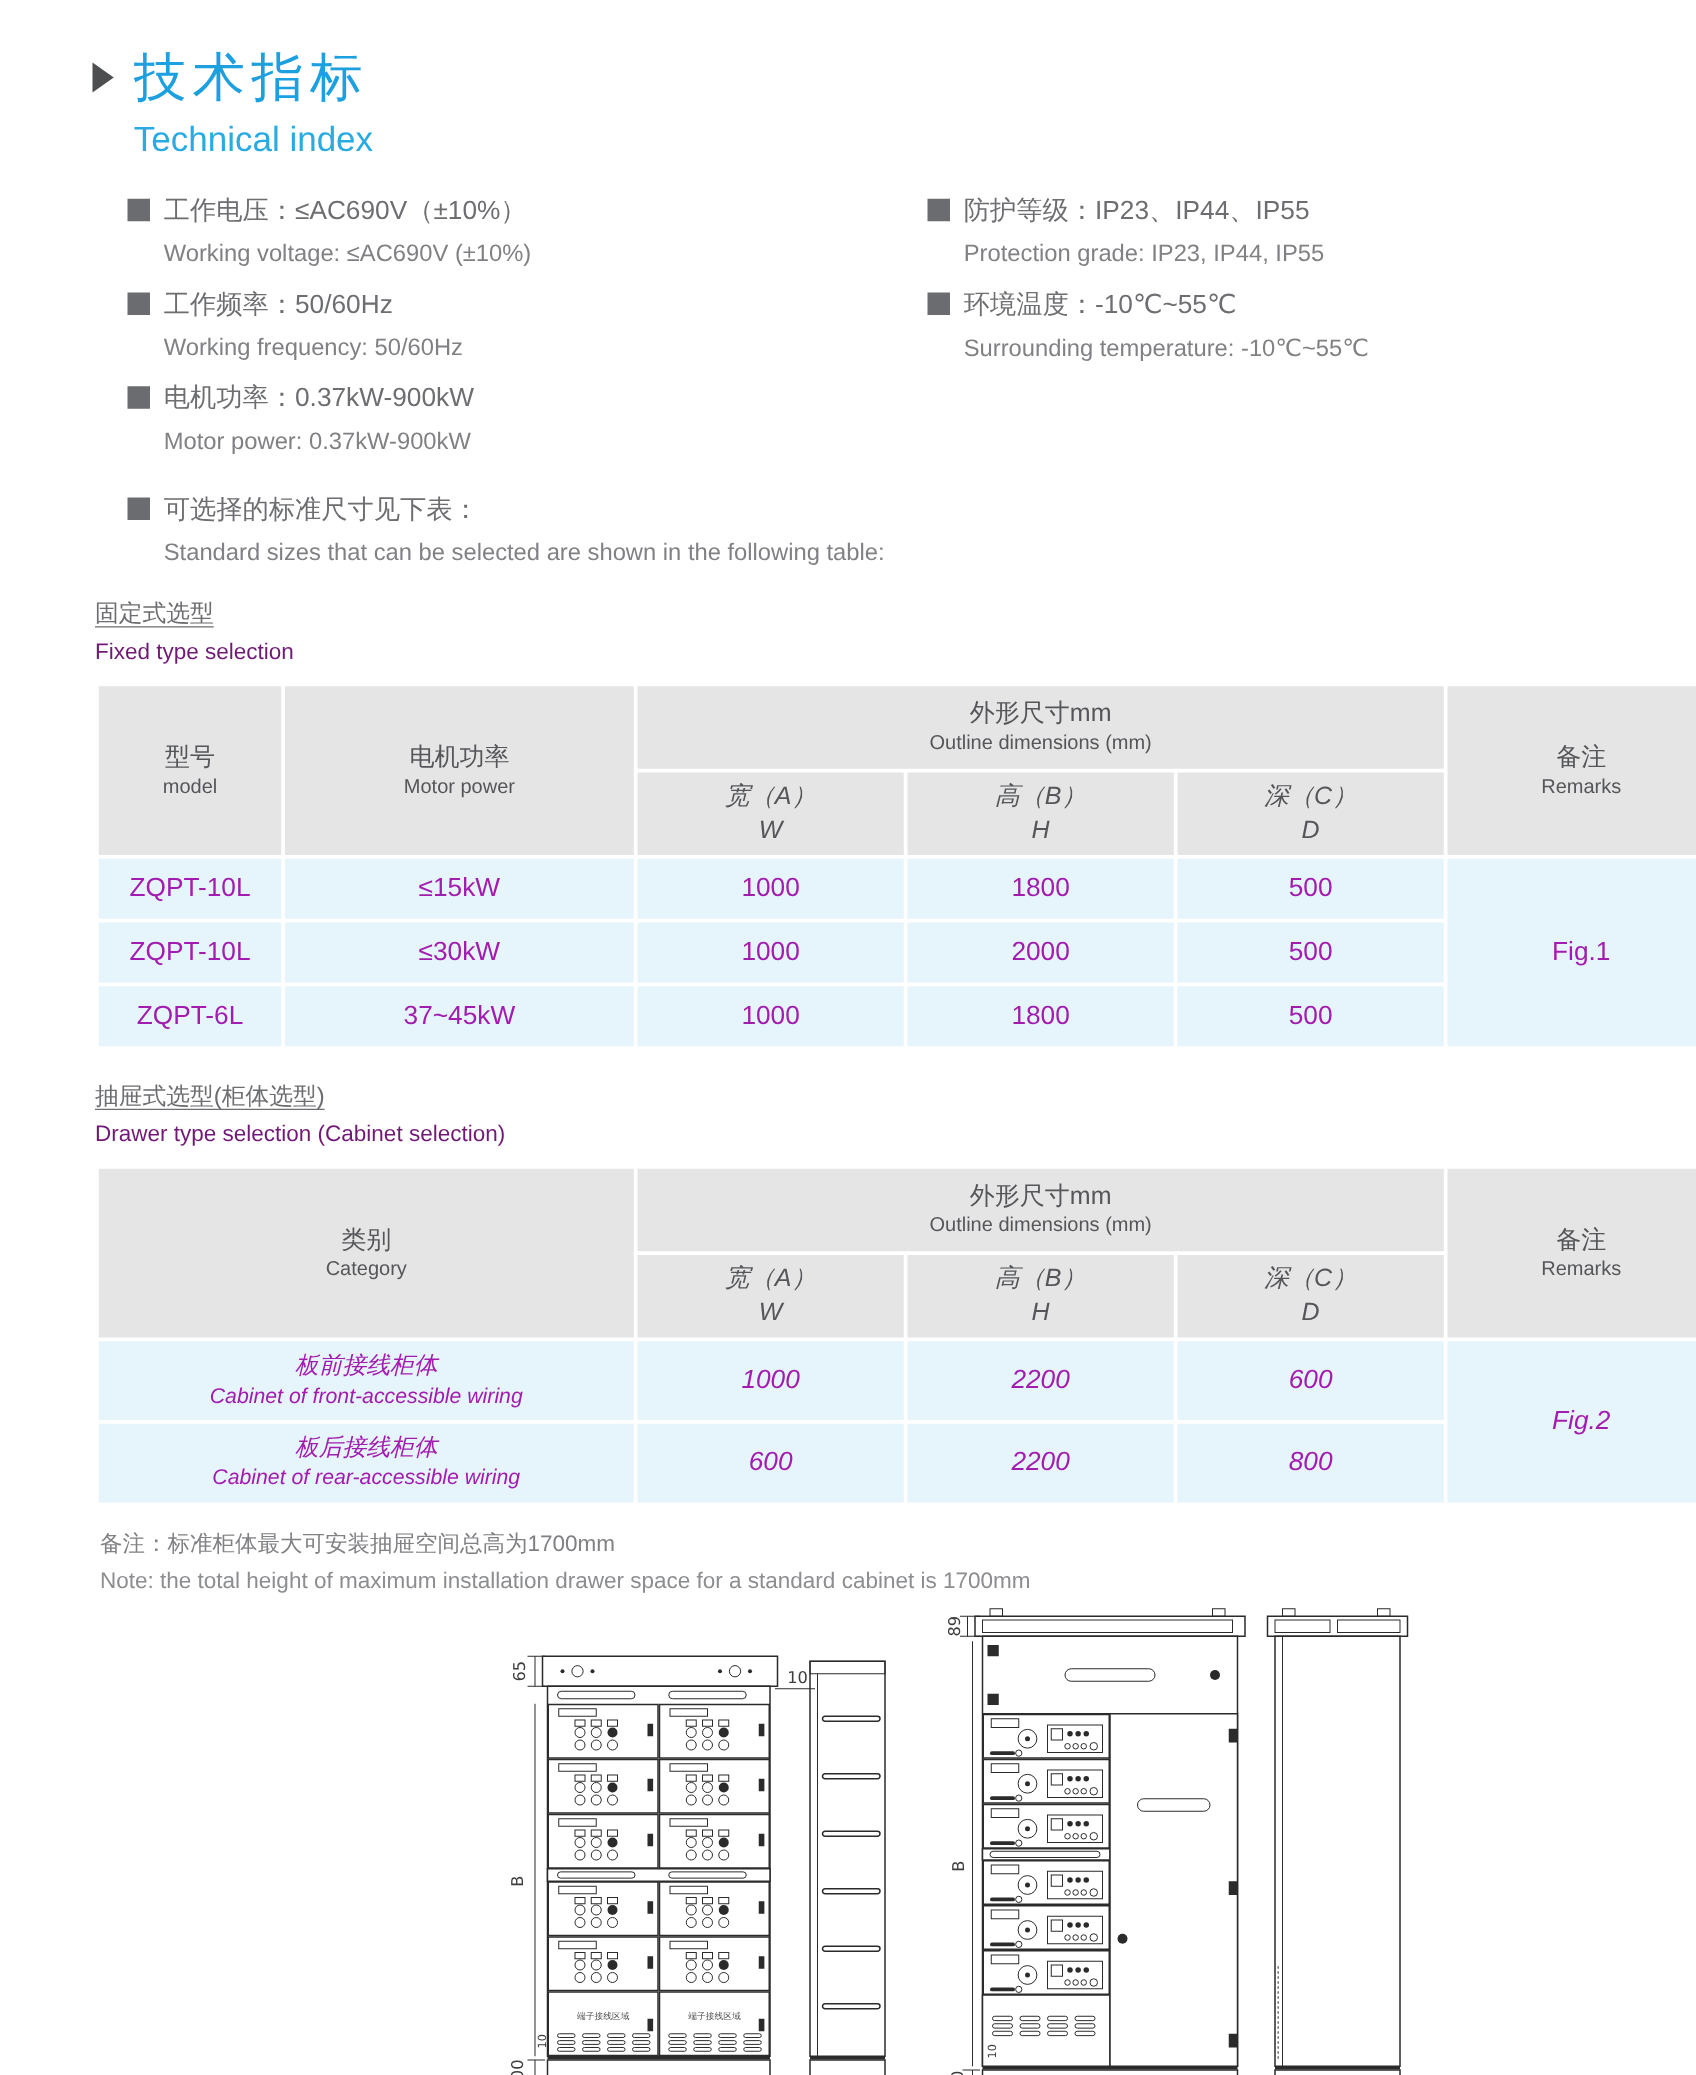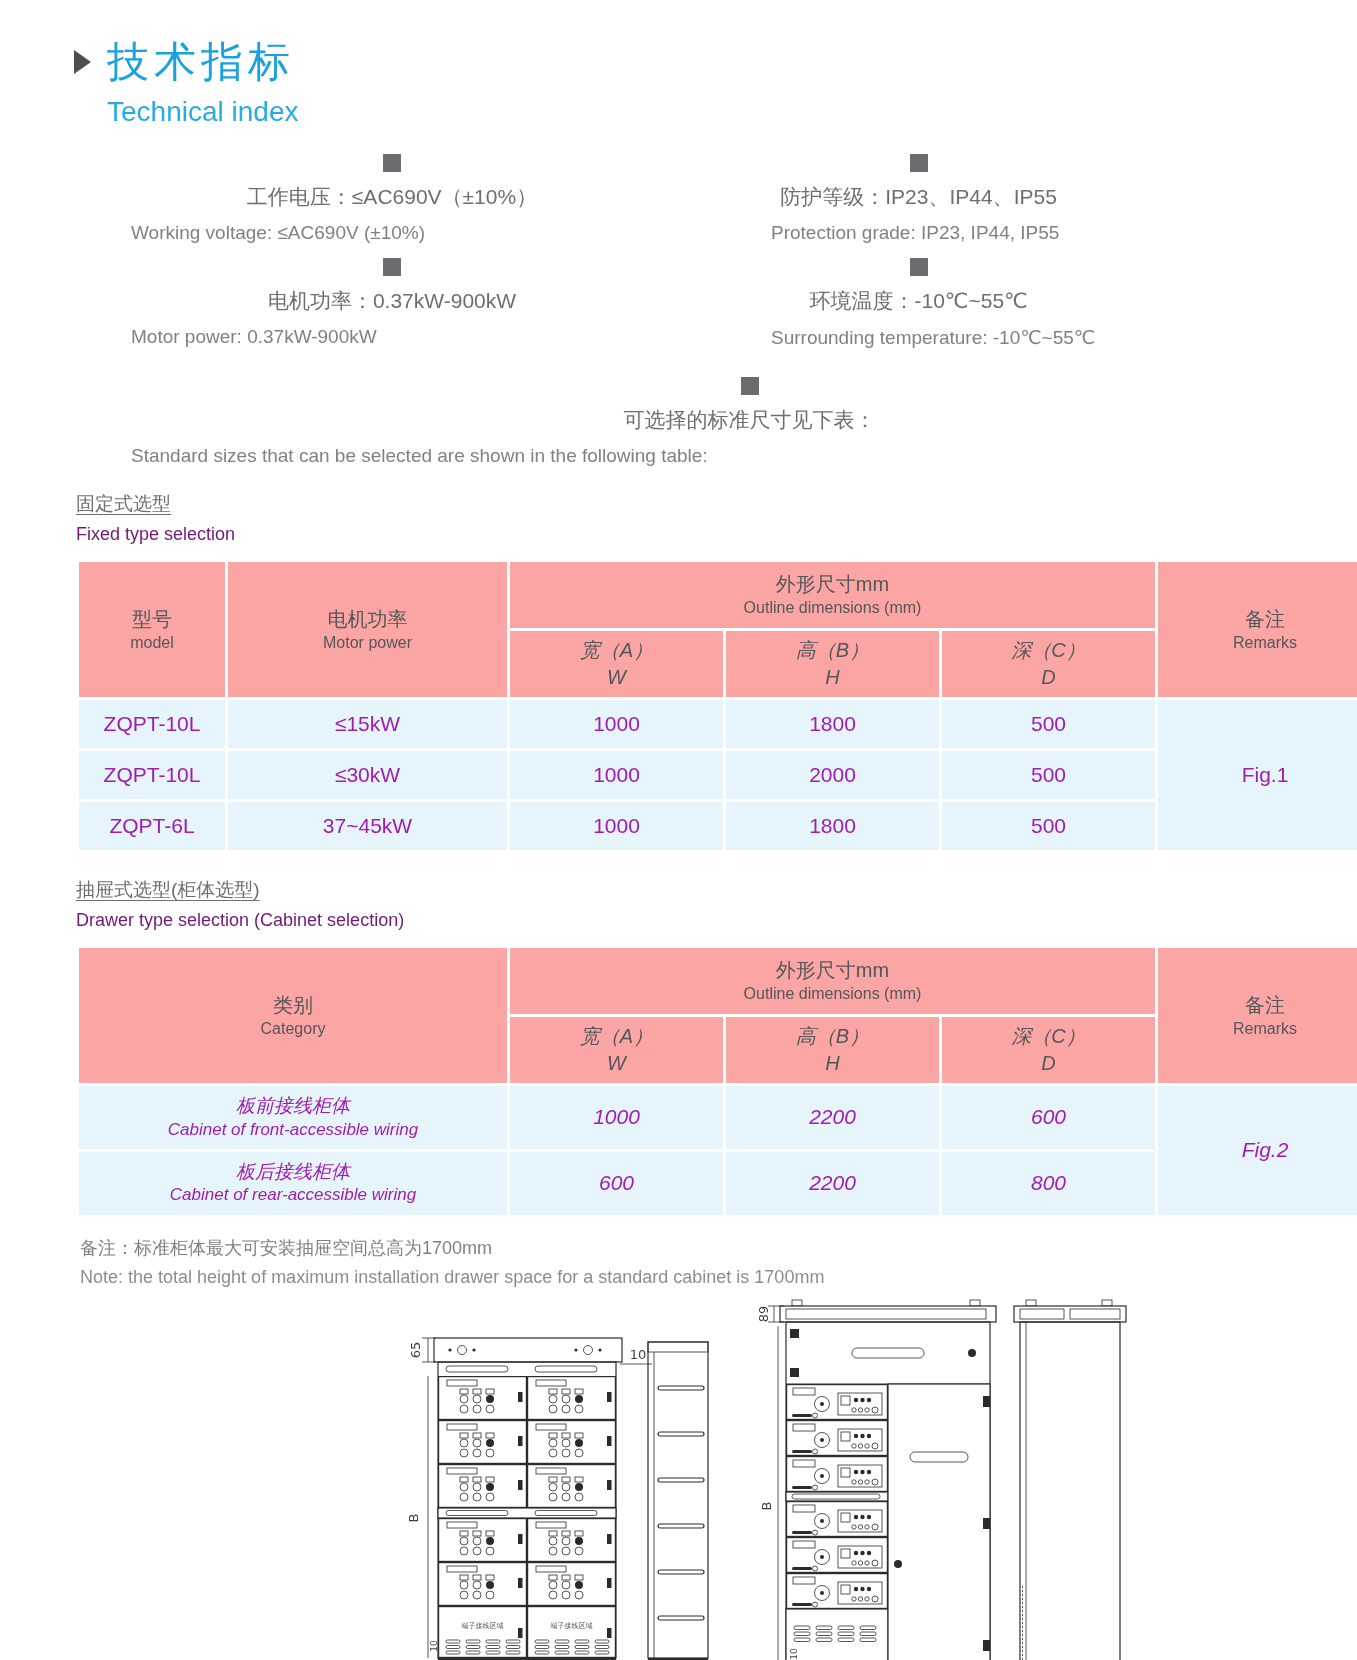--- a/index.html
+++ b/index.html
@@ -10,33 +10,33 @@
   .title-row{display:flex;align-items:center;gap:16px;padding:34px 0 0 34px;}
   .title-arrow{width:0;height:0;border-left:17px solid #4d4e50;border-top:12px solid transparent;border-bottom:12px solid transparent;}
   .title-cn{font-size:42px;color:#1ca0e0;font-weight:400;margin:0;letter-spacing:5px;}
   .title-en{font-size:28px;color:#29abe2;margin:6px 0 0 67px;}
 
   
   .specs{display:flex;margin-top:26px;}
   .spec-col-left{margin-left:62px;width:580px;}
   .spec-col-right{margin-left:60px;}
   .spec-item{margin-bottom:14px;}
-  .spec-cn{display:flex;align-items:center;gap:11px;font-size:21px;color:#6d6e71;flex-direction:column;}
+  .spec-cn{display:flex;align-items:center;gap:11px;font-size:21px;color:#6d6e71;}
   .bullet{width:18px;height:18px;background:#6b6c6f;flex:none;}
   .spec-en{margin:11px 0 13px 29px;font-size:19px;color:#808184;}
   .spec-full{margin:14px 0 0 62px;}
 
   
   .section-label{margin:24px 0 0 36px;}
   .sl-cn{font-size:19px;color:#6d6e71;text-decoration:underline;text-underline-offset:4px;}
   .sl-en{font-size:18px;color:#701a75;margin-top:7px;}
 
   
   table.spec-table{margin:14px 0 0 36px;width:1284px;border-collapse:separate;border-spacing:3px;table-layout:fixed;}
-  table.spec-table th{background:#fca5a5;color:#55565a;font-weight:400;padding:6px 4px;text-align:center;}
+  table.spec-table th{background:#e5e5e5;color:#55565a;font-weight:400;padding:6px 4px;text-align:center;}
   table.spec-table td{background:#e6f4fb;color:#a21caf;text-align:center;padding:8px 4px;font-size:21px;}
   .th-cn{font-size:20px;line-height:1.35;}
   .th-en{font-size:16px;line-height:1.3;}
   .td-cn{font-size:19px;line-height:1.3;}
   .td-en{font-size:17px;line-height:1.3;}
   .hdr-top th{height:54px;}
   .hdr-sub th{height:52px;font-style:italic;}
   tr.data-row td{height:32px;}
   tr.data-row2 td{height:42px;font-style:italic;}
   td.remarks-cell{font-size:20px;}
@@ -73,20 +73,27 @@
   </div>
 
   <div class="specs">
     <div class="spec-col-left">
       <div class="spec-item">
         <div class="spec-cn">
             <span class="bullet"></span>
             <span>工作电压：≤AC690V（±10%）</span>
           </div>
         <div class="spec-en">Working voltage: ≤AC690V (±10%)</div>
+      </div>
+      <div class="spec-item">
+        <div class="spec-cn">
+            <span class="bullet"></span>
+            <span>工作频率：50/60Hz</span>
+          </div>
+        <div class="spec-en">Working frequency: 50/60Hz</div>
       </div>
       <div class="spec-item">
         <div class="spec-cn">
             <span class="bullet"></span>
             <span>电机功率：0.37kW-900kW</span>
           </div>
         <div class="spec-en">Motor power: 0.37kW-900kW</div>
       </div>
     </div>
     <div class="spec-col-right">

